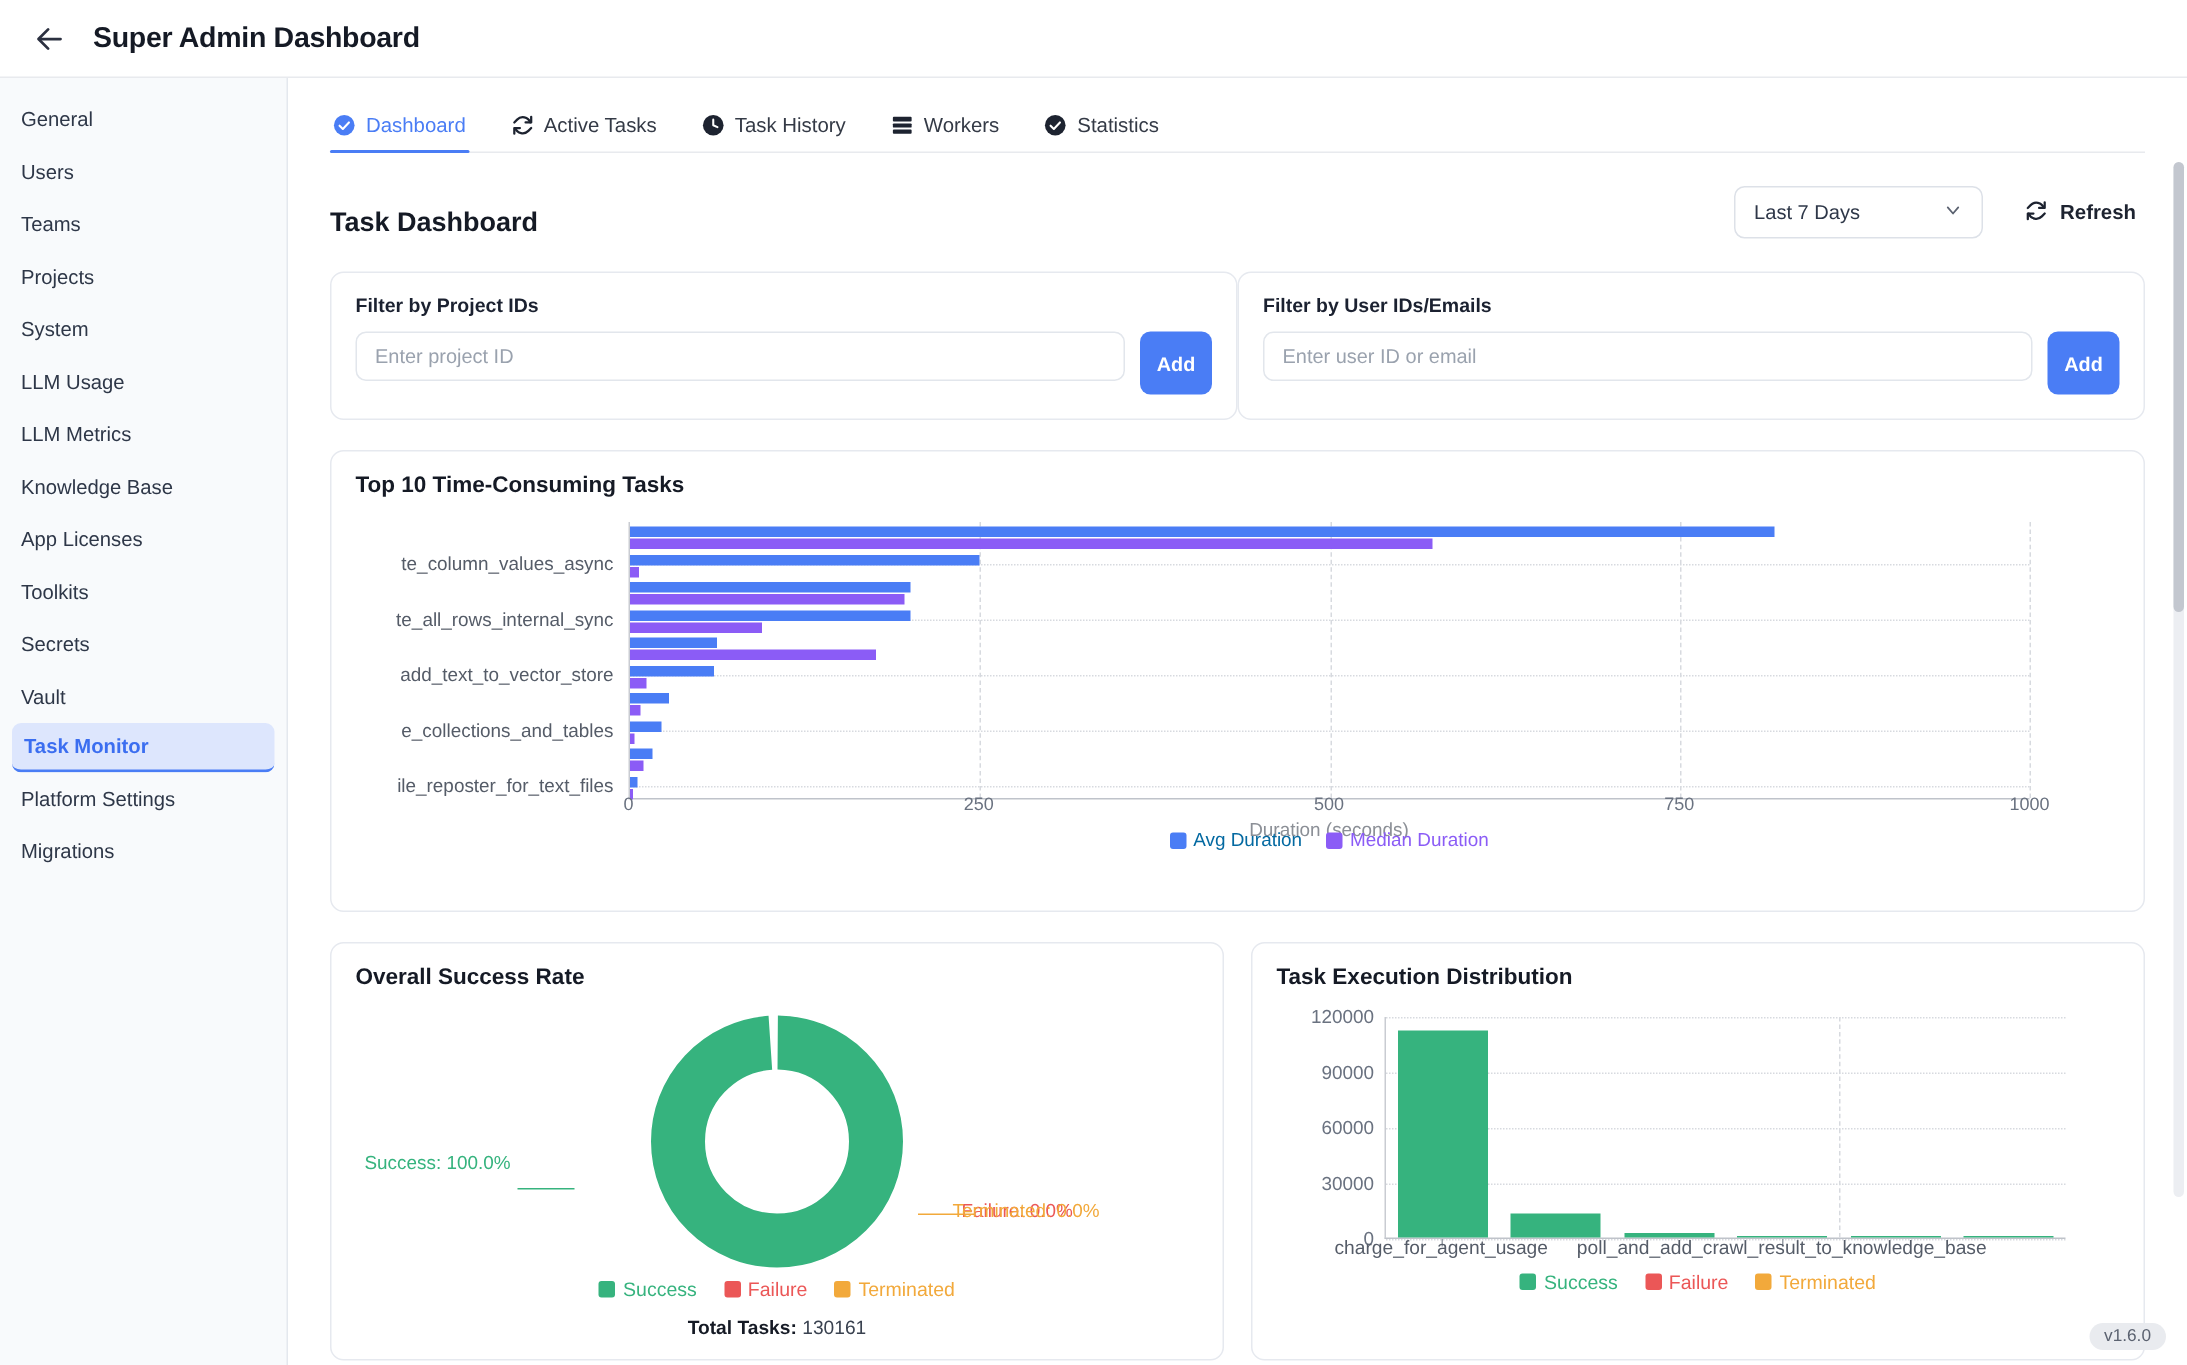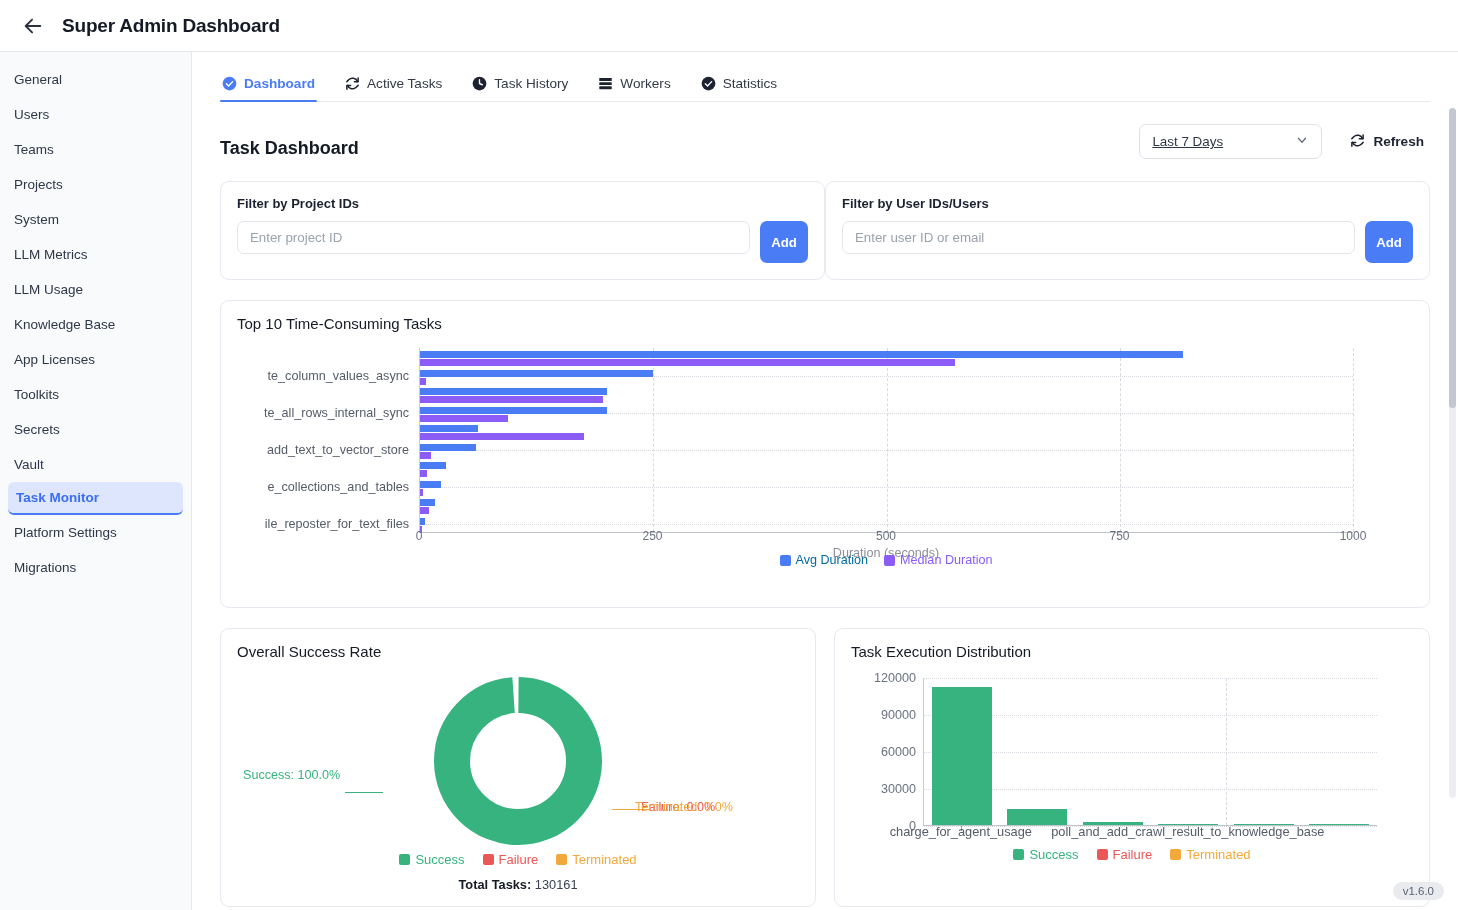--- a/index.html
+++ b/index.html
@@ -54,38 +54,38 @@
   
   .tabs{
     display:flex; align-items:center; gap:26px;
     border-bottom:1px solid #e8eaee; padding-bottom:0;
   }
   .tab{
     display:flex; align-items:center; gap:7px;
     padding:6px 2px 10px 2px; font-size:13.6px; color:#343a46;
     cursor:pointer; position:relative;
   }
-  .tab.active{ color:#4a7df5; font-weight:700; }
+  .tab.active{ color:#4a7df5; font-weight:400; }
   .tab.active::after{
     content:""; position:absolute; left:0; right:0; bottom:-1px;
     height:2.5px; background:#4a7df5; border-radius:2px;
   }
   .tab-ico{ display:flex; align-items:center; }
 
   
   .title-row{
     display:flex; align-items:flex-end; justify-content:space-between;
     margin-top:22px;
   }
   .page-title{ font-size:18px; font-weight:700; color:#151a25; }
   .title-right{ display:flex; align-items:center; gap:22px; }
   .range-select{
-    width:183px; height:35px; border:1px solid #dde1e8; border-radius:7px;
+    width:166px; height:35px; border:1px solid #dde1e8; border-radius:7px;
     background:#fff; display:flex; align-items:center; justify-content:space-between;
-    padding:0 12px; font-size:13.4px; color:#2e3748; cursor:pointer;text-decoration:underline;
+    padding:0 12px; font-size:13.4px; color:#2e3748; cursor:pointer;
   }
   .refresh-btn{
     display:flex; align-items:center; gap:8px; font-size:13.6px;
     font-weight:700; color:#1d2330; cursor:pointer; background:none;
     border:none; font-family:inherit;
   }
 
   
   .filters{ display:flex; margin-top:22px; }
   .filter-card{
@@ -104,21 +104,21 @@
     width:48px; height:42px; background:#4a7df5; color:#fff;
     border:none; border-radius:7px; font-size:13.2px; font-weight:700;
     cursor:pointer; font-family:inherit;
   }
 
   
   .card{
     margin-top:20px; border:1px solid #e6e9ef; border-radius:9px;
     background:#fff; padding:14px 16px 12px 16px;
   }
-  .card-title{ font-size:15px; font-weight:400; color:#151a25; }
+  .card-title{ font-size:15px; font-weight:700; color:#151a25; }
 
   
   .hbar-wrap{ position:relative; height:255px; margin-top:8px; }
   .hbar-labels{
     position:absolute; left:-6px; top:8px; width:178px; height:185px;
   }
   .hbar-label{
     position:absolute; right:0; transform:translateY(-50%);
     font-size:12.6px; color:#555c68; white-space:nowrap;
   }
@@ -241,24 +241,24 @@
     <div class="side-item">
       <span>Teams</span>
       </div>
     <div class="side-item">
       <span>Projects</span>
       </div>
     <div class="side-item">
       <span>System</span>
       </div>
     <div class="side-item">
+      <span>LLM Usage</span>
+      </div>
+    <div class="side-item">
       <span>LLM Metrics</span>
-      </div>
-    <div class="side-item">
-      <span>LLM Usage</span>
       </div>
     <div class="side-item">
       <span>Knowledge Base</span>
       </div>
     <div class="side-item">
       <span>App Licenses</span>
       </div>
     <div class="side-item">
       <span>Toolkits</span>
       </div>
@@ -360,21 +360,21 @@
 
     <div class="filters">
       <div class="filter-card">
         <div class="filter-label">Filter by Project IDs</div>
         <div class="filter-row">
           <input class="filter-input" type="text" placeholder="Enter project ID" style="">
           <button class="add-btn">Add</button>
         </div>
       </div>
       <div class="filter-card">
-        <div class="filter-label">Filter by User IDs/Users</div>
+        <div class="filter-label">Filter by User IDs/Emails</div>
         <div class="filter-row">
           <input class="filter-input" type="text" placeholder="Enter user ID or email" style="">
           <button class="add-btn">Add</button>
         </div>
       </div>
     </div>
 
     <div class="card">
       <div class="card-title">Top 10 Time-Consuming Tasks</div>
       <div class="hbar-wrap">

